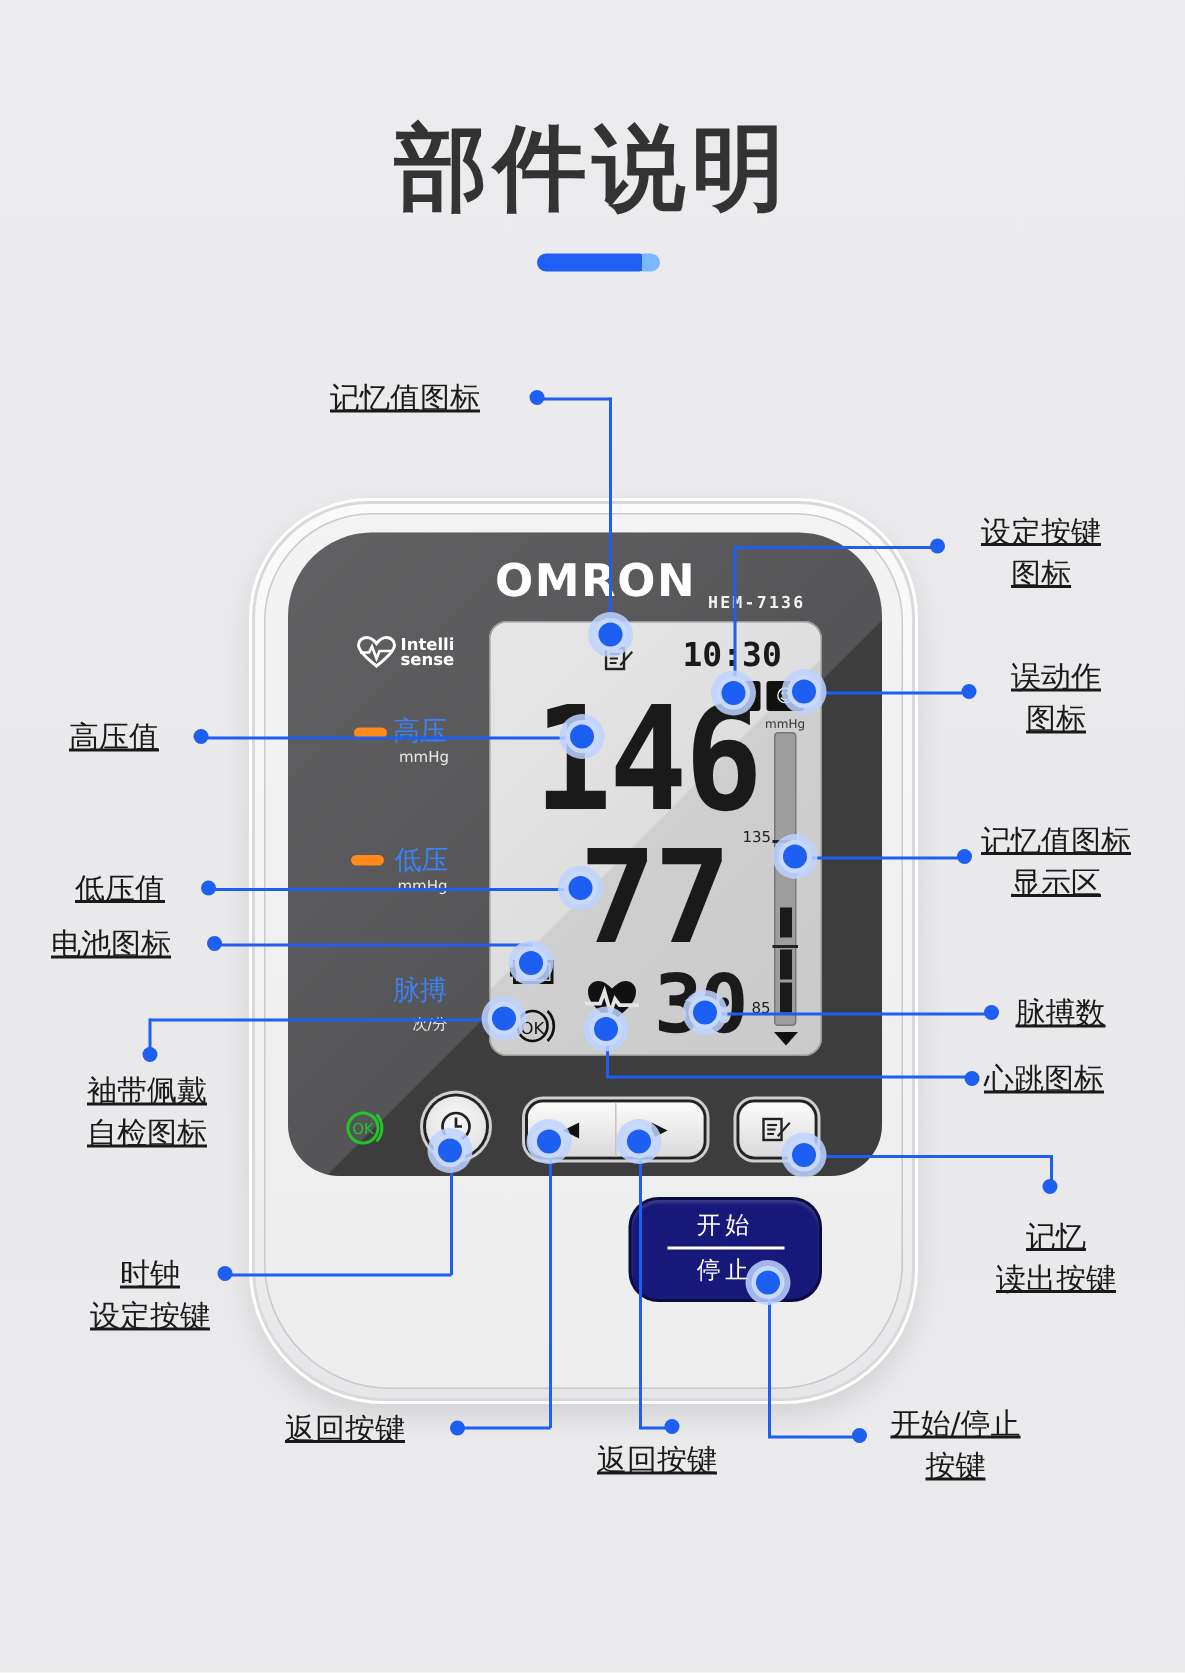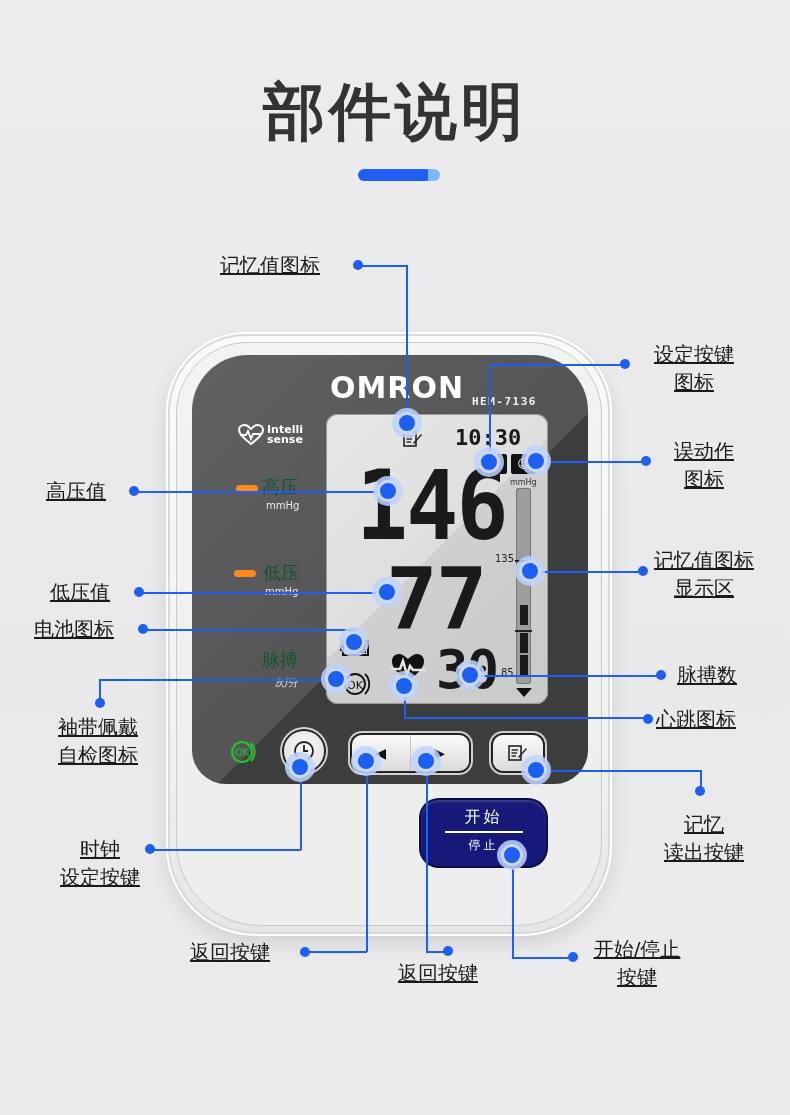--- a/index.html
+++ b/index.html
@@ -53,21 +53,21 @@
   }
   .model {
     position: absolute; left: 472px; top: 395px; font-size: 11px; font-weight: bold;
     color: #f2f2f2; letter-spacing: 1.5px; font-family: "DejaVu Sans Mono", monospace;
   }
   .intelli {
     position: absolute; left: 238px; top: 424px; display: flex; align-items: center; gap: 3px;
   }
   .intelli-text { color: #fff; font-size: 11px; line-height: 10px; font-weight: bold; }
   .left-label {
-    position: absolute; color: #14532d; font-size: 18px; text-align: right;
+    position: absolute; color: #3b82f6; font-size: 18px; text-align: right;
   }
   .left-sub { position: absolute; color: #e8e8e8; font-size: 10px; text-align: right; }
   .orange-dash {
     position: absolute; width: 22px; height: 7px; border-radius: 4px; background: #ff8a1a;
   }
 
   
   .lcd {
     position: absolute; left: 326px; top: 414px; width: 222px; height: 290px;
     border-radius: 12px;
@@ -113,21 +113,21 @@
     display: flex; align-items: center;
   }
   .start-btn {
     position: absolute; left: 421px; top: 800px; width: 125px; height: 66px;
     border-radius: 18px; background: #17197a;
     box-shadow: 0 0 0 2px #0b0c40, inset 0 2px 2px rgba(255,255,255,0.15);
     color: #fff; text-align: center;
   }
   .start-top { position: absolute; left: 0; top: 7px; width: 100%; font-size: 16px; letter-spacing: 3px; }
   .start-line { position: absolute; left: 24px; top: 31px; width: 78px; height: 2px; background: #fff; }
-  .start-bot { position: absolute; left: 0; top: 37px; width: 100%; font-size: 12px; letter-spacing: 3px; }
+  .start-bot { position: absolute; left: 0; top: 37px; width: 100%; font-size: 16px; letter-spacing: 3px; }
 
   
   .lbl { position: absolute; font-size: 20px; color: #1a1a1a; line-height: 28px; white-space: nowrap; text-decoration: underline; }
   .lbl.c { text-align: center; }
   .dot {
     position: absolute; width: 10px; height: 10px; border-radius: 50%; background: #1d5ff0;
     transform: translate(-50%,-50%);
   }
   .dot-halo {
     position: absolute; width: 22px; height: 22px; border-radius: 50%;

